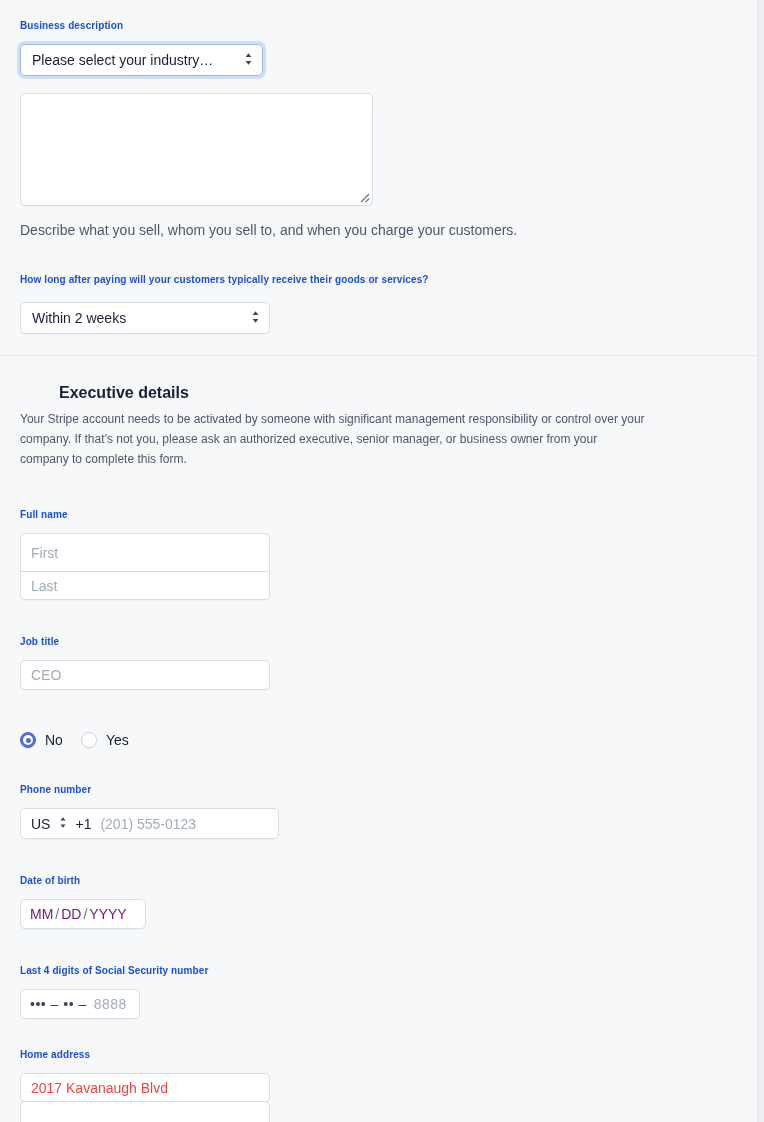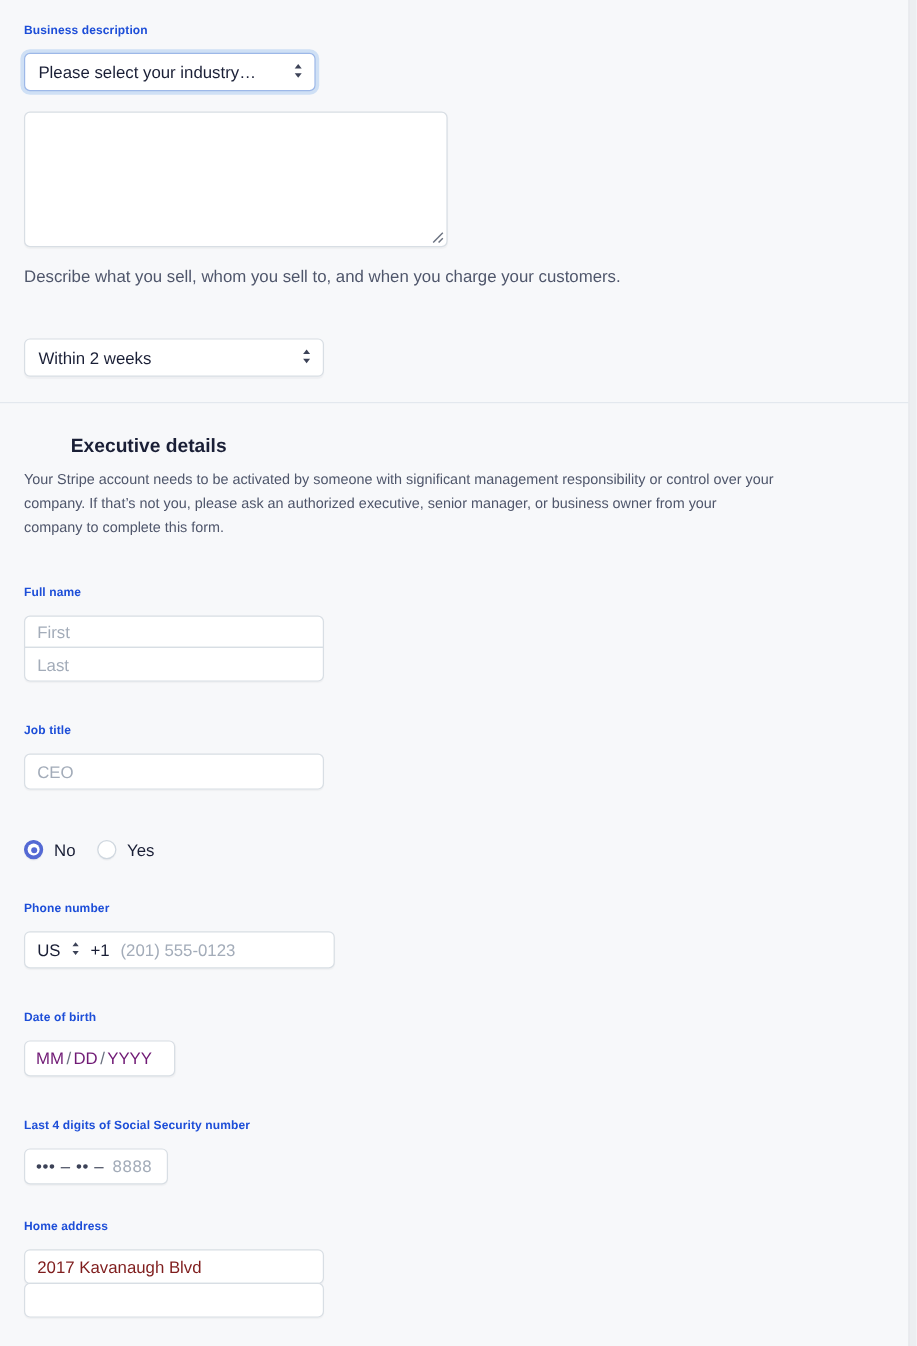--- a/index.html
+++ b/index.html
@@ -65,21 +65,21 @@
   }
 
   .field {
     width: 250px;
     height: 30px;
     background: #ffffff;
     border: 1px solid #d8dee4;
     border-radius: 5px;
     font-family: "Liberation Sans", sans-serif;
     font-size: 14px;
-    color: #7f1d1d;
+    color: #ef4444;
     padding: 0 10px;
     display: flex;
     align-items: center;
     box-shadow: 0 1px 1px rgba(10,20,40,0.035);
     overflow: hidden;
     white-space: nowrap;
   }
   .field.placeholder { color: #a3acb9; }
 
   
@@ -263,20 +263,21 @@
           <path d="M13 5 L5 13" stroke="#6b7280" stroke-width="1.2"></path>
           <path d="M13 9.5 L9.5 13" stroke="#6b7280" stroke-width="1.2"></path>
         </svg>
       </span>
     </div>
 
     <div style="height:14px"></div>
     <div class="helper">Describe what you sell, whom you sell to, and when you charge your customers.</div>
 
     <div style="height:30px"></div>
+    <div class="label">How long after paying will your customers typically receive their goods or services?</div>
 
     <div style="height:12px"></div>
     <div class="select" style="width:250px;">
       <span>Within 2 weeks</span>
       <span class="chev">
         <svg width="11" height="14" viewBox="0 0 11 14">
           <path d="M5.5 1.3 L8.4 5.0 L2.6 5.0 Z" fill="#3c4257"></path>
           <path d="M5.5 12.7 L8.4 9.0 L2.6 9.0 Z" fill="#3c4257"></path>
         </svg>
       </span>
@@ -290,21 +291,21 @@
     <div class="section-title">Executive details</div>
 
     <div style="height:5px"></div>
     <div class="section-desc">Your Stripe account needs to be activated by someone with significant management responsibility or control over your company. If that’s not you, please ask an authorized executive, senior manager, or business owner from your company to complete this form.</div>
 
     <div style="height:36px"></div>
     <div class="label">Full name</div>
 
     <div style="height:8px"></div>
     <div class="stack">
-      <div class="field placeholder" style="width:250px;height:27px;">First</div>
+      <div class="field placeholder" style="width:250px;height:39px;">First</div>
       <div class="field placeholder" style="width:250px;height:29px;">Last</div>
     </div>
 
     <div style="height:32px"></div>
     <div class="label">Job title</div>
 
     <div style="height:8px"></div>
     <div class="field placeholder">CEO</div>
 
     <div style="height:32px"></div>

